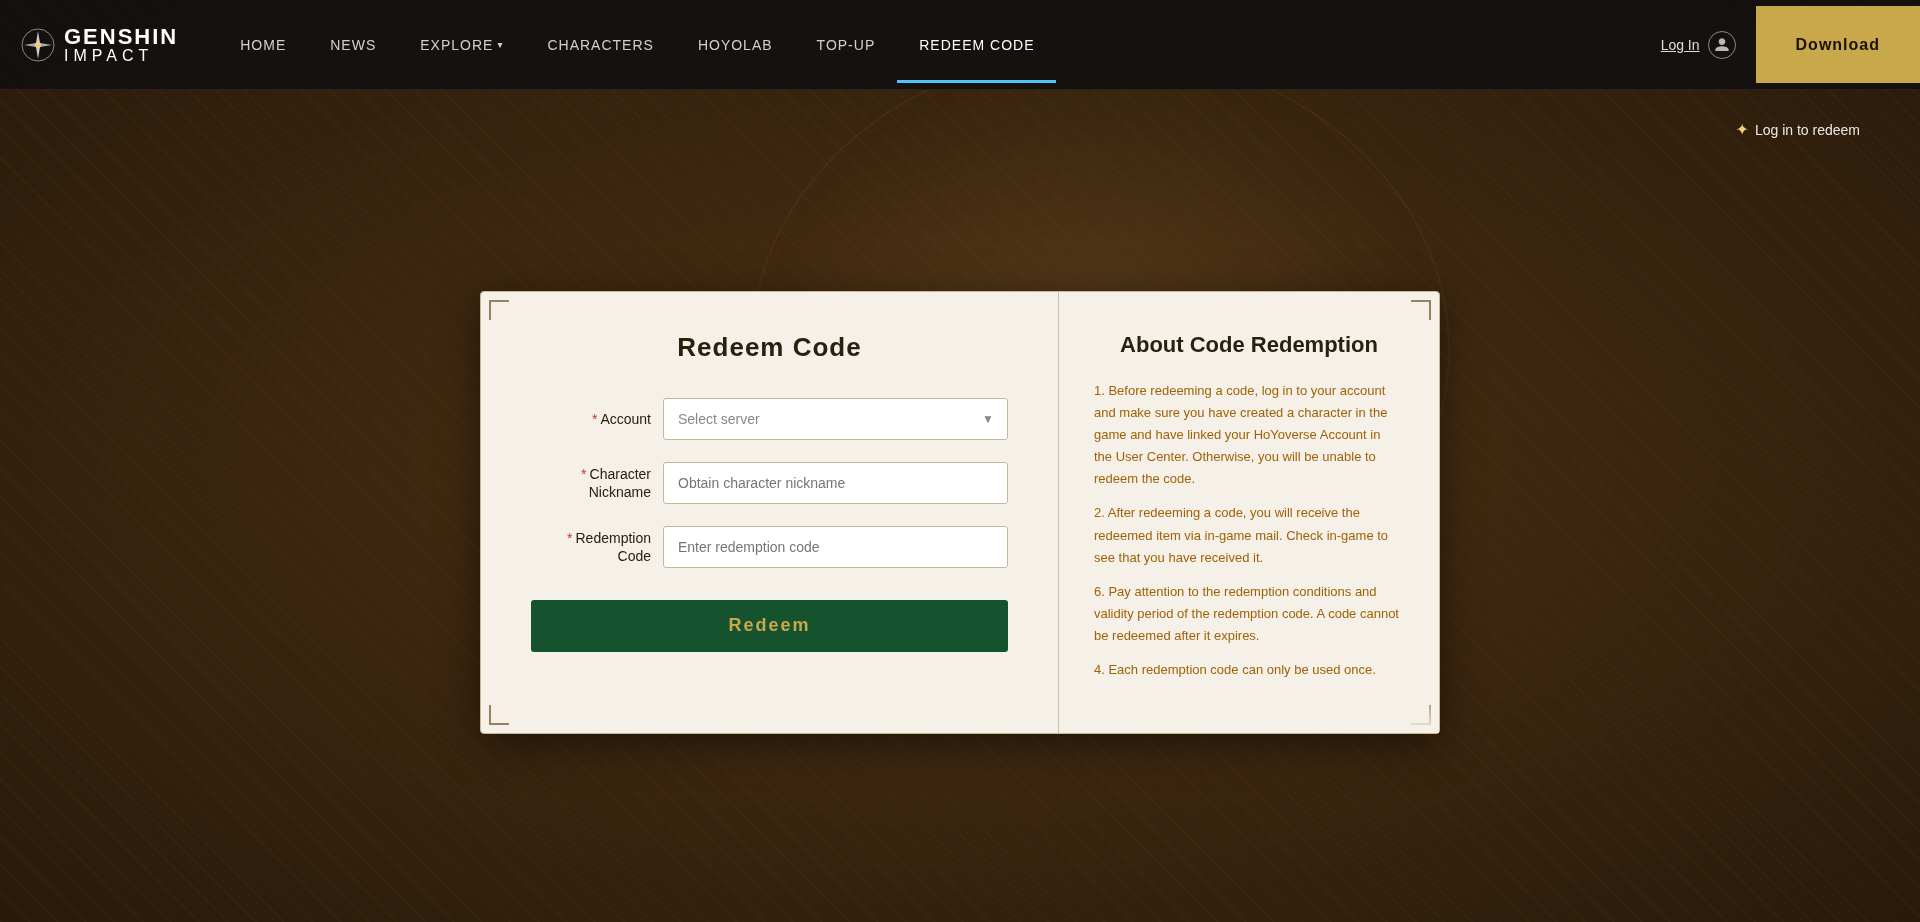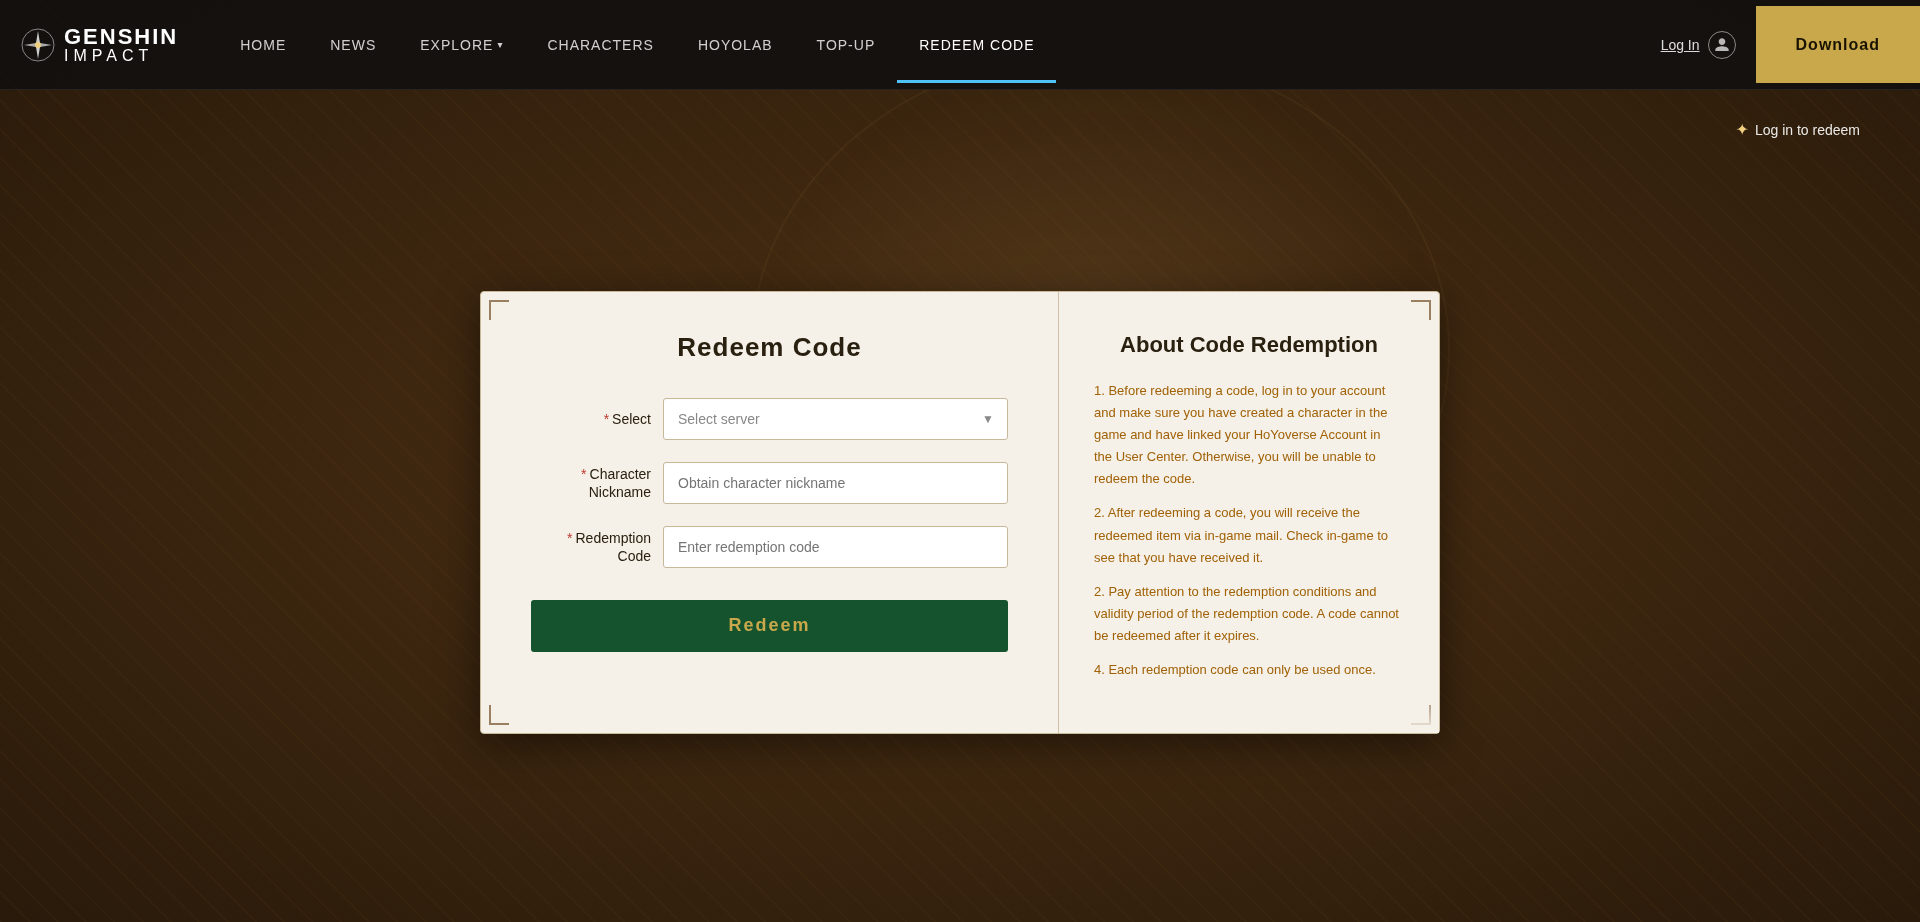--- a/index.html
+++ b/index.html
@@ -454,21 +454,21 @@
     <div class="corner corner-tl"></div>
     <div class="corner corner-tr"></div>
     <div class="corner corner-bl"></div>
     <div class="corner corner-br"></div>
 
     <div class="left-panel">
       <h2 class="panel-title">Redeem Code</h2>
 
       <div class="form-group">
         <label class="field-label">
-          <span class="required-star">*</span><span>Select</span>
+          <span class="required-star">*</span><span>Account</span>
         </label>
         <div class="server-select-wrapper">
           <select><option value="">Select server</option><option value="america">America</option><option value="europe">Europe</option><option value="asia">Asia</option><option value="tw-hk-mo">TW, HK, MO</option></select>
           <span class="select-arrow">▼</span>
         </div>
       </div>
 
       <div class="form-group">
         <label class="field-label">
           <span class="required-star">*</span><span style="white-space:pre-line">Character
@@ -487,19 +487,19 @@
 
       <button class="redeem-btn">Redeem</button>
     </div>
 
     <div class="right-panel">
       <h3 class="right-panel-title">About Code Redemption</h3>
       <div class="right-panel-content">
         <div class="info-text">
           <p>1. Before redeeming a code, log in to your account and make sure you have created a character in the game and have linked your HoYoverse Account in the User Center. Otherwise, you will be unable to redeem the code.</p>
           <p>2. After redeeming a code, you will receive the redeemed item via in-game mail. Check in-game to see that you have received it.</p>
-          <p>2. Pay attention to the redemption conditions and validity period of the redemption code. A code cannot be redeemed after it expires.</p>
+          <p>6. Pay attention to the redemption conditions and validity period of the redemption code. A code cannot be redeemed after it expires.</p>
           <p>4. Each redemption code can only be used once.</p>
         </div>
       </div>
     </div>
   </div>
 </div>
 
 </body></html>

